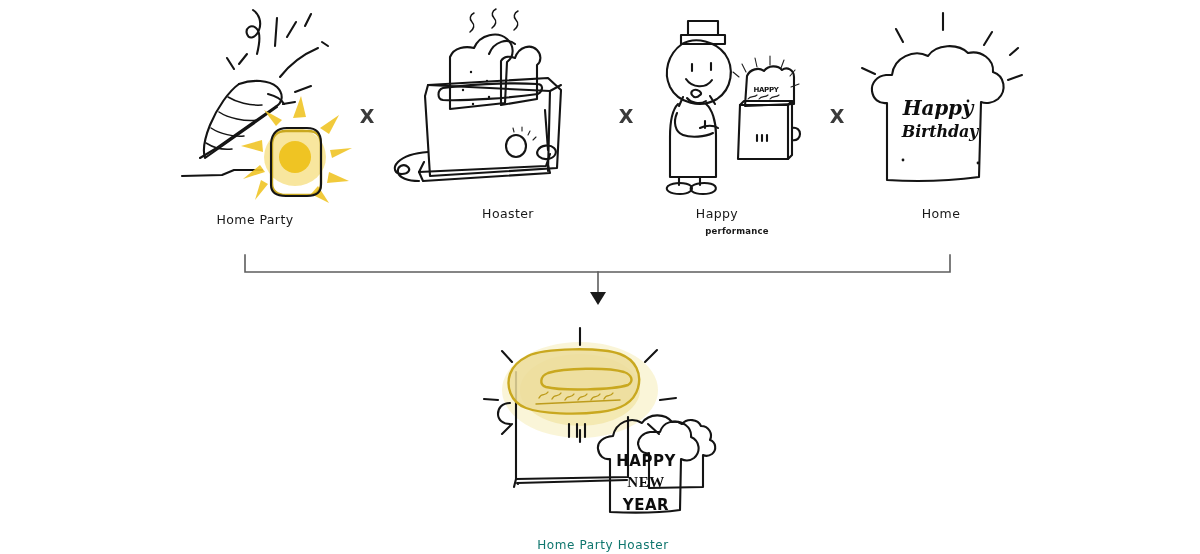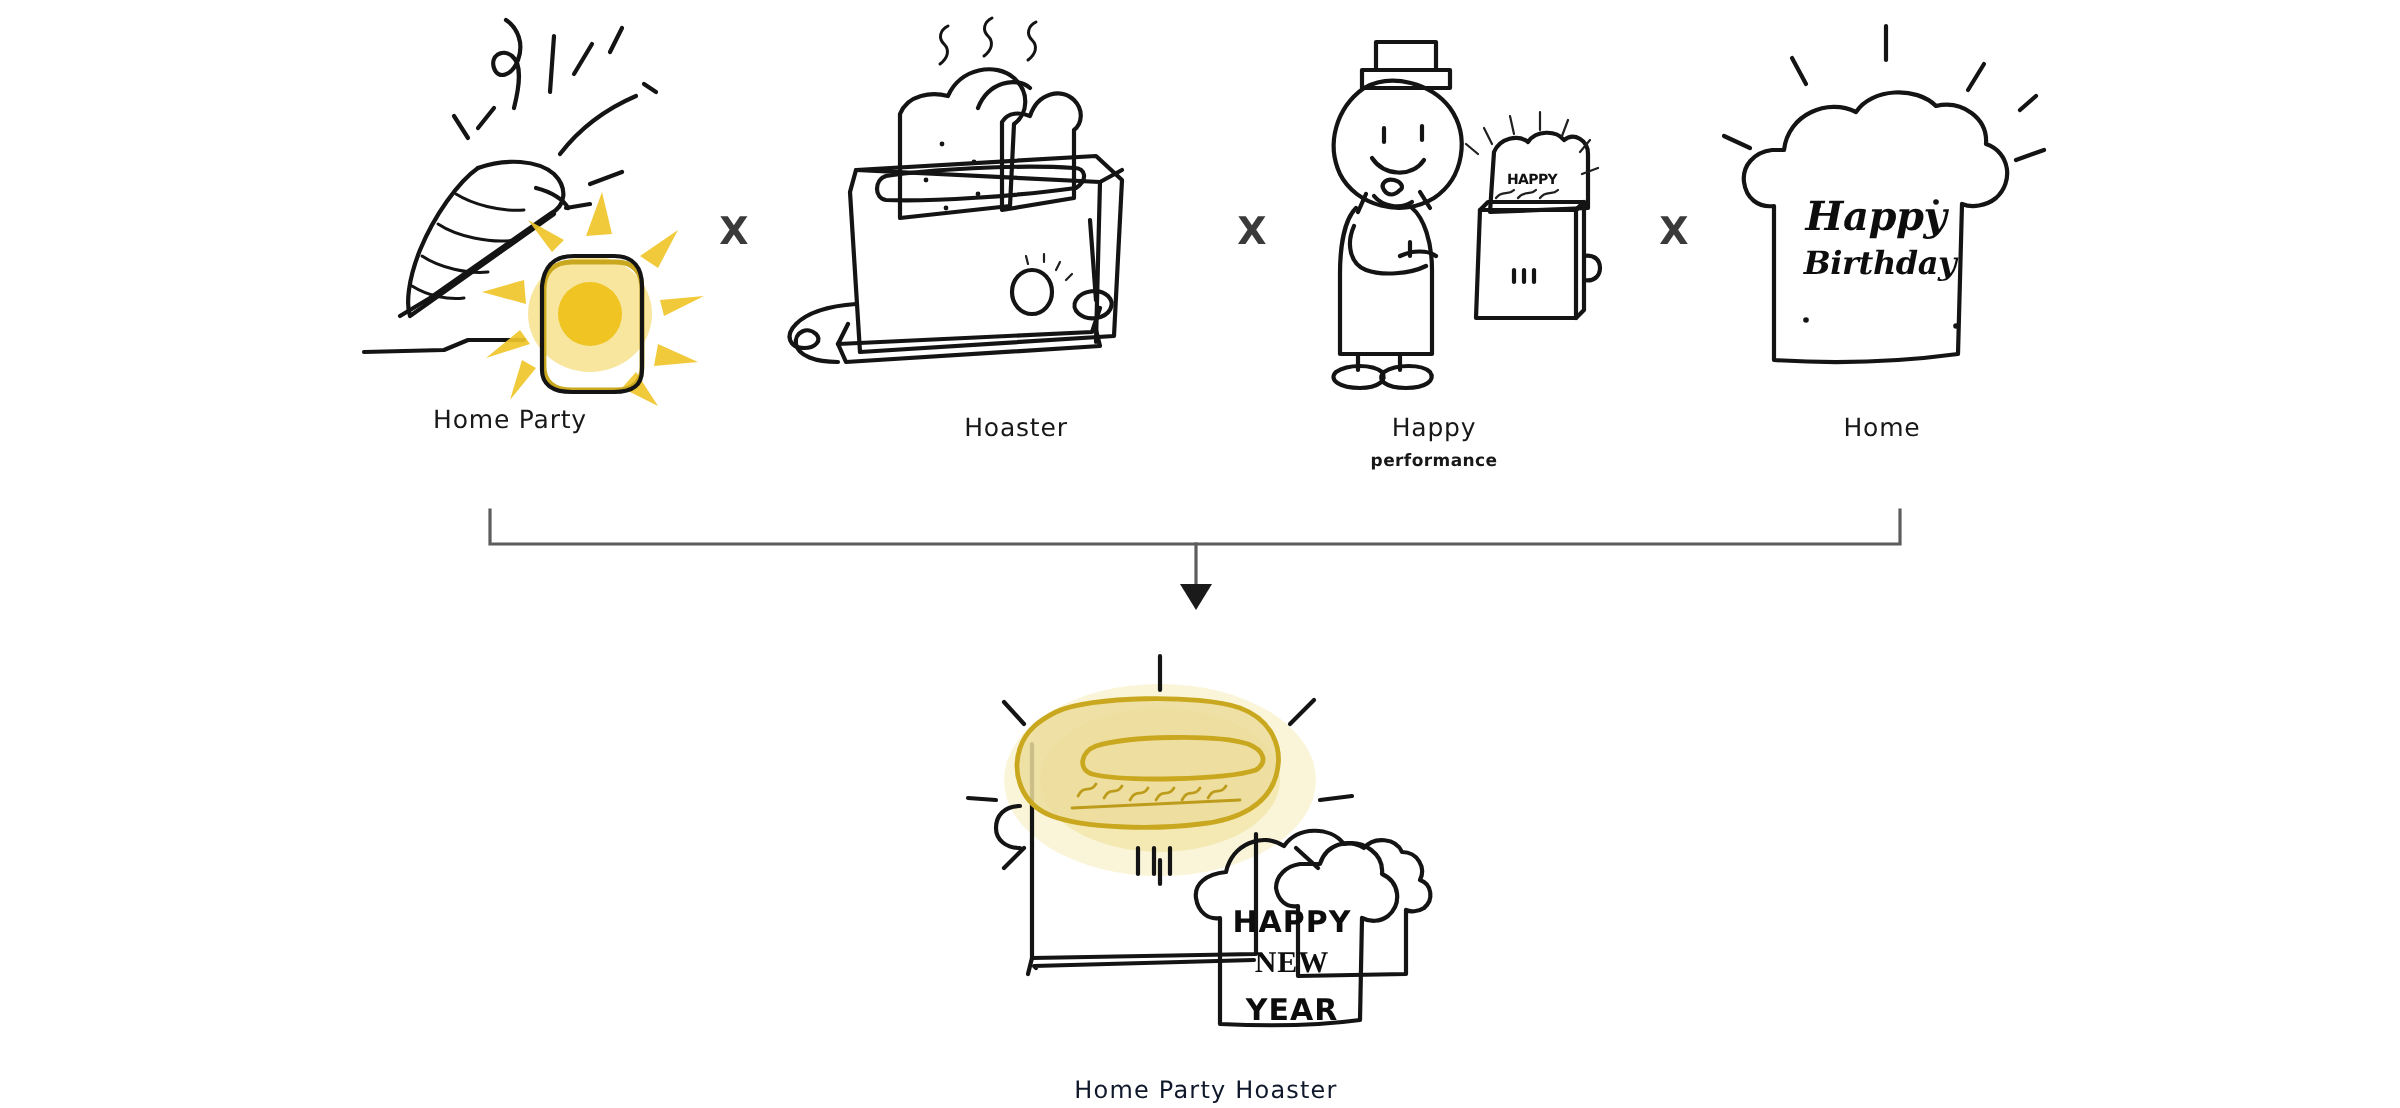--- a/index.html
+++ b/index.html
@@ -98,27 +98,28 @@
     letter-spacing: 0.4px;
   }
   .label-main {
     font-size: 12.5px;
     font-weight: 500;
   }
   .label-sub {
     font-size: 8.5px;
     font-weight: 600;
     letter-spacing: 0.2px;
+    margin-left: 20px;
   }
   .result-caption {
     position: absolute;
     font-family: "DejaVu Sans", sans-serif;
     font-size: 12px;
     font-weight: 500;
-    color: #0f172a;
+    color: #0f766e;
     white-space: nowrap;
     transform: translateX(-50%);
     letter-spacing: 0.6px;
   }
   .xmark {
     position: absolute;
     font-family: "DejaVu Sans", sans-serif;
     font-size: 19px;
     font-weight: 700;
     color: #3a3a3a;
@@ -330,21 +331,21 @@
       <path class="ink" d="M660 432 c3 -10 14 -13 22 -8 c5 -6 16 -5 19 2 c8 0 12 8 9 14 c6 2 7 10 2 14 c-3 2 -7 2 -9 1 l0 32 l-54 1 l0 -35 c-6 1 -10 -3 -11 -9 c0 -6 5 -11 12 -12 z"></path>
 
       <path class="ink" d="M613 436 c3 -14 18 -20 29 -13 c7 -10 23 -10 30 -1 c10 -2 20 5 19 15 c9 4 10 15 3 21 c-4 3 -9 3 -13 1 l-1 51 c-22 3 -48 3 -70 2 l0 -53 c-6 1 -11 -3 -12 -10 c-1 -7 5 -12 15 -13 z"></path>
     </g>
   </svg>
 
   <div class="xmark" style="left:367px; top:116px;">X</div>
   <div class="xmark" style="left:626px; top:116px;">X</div>
   <div class="xmark" style="left:837px; top:116px;">X</div>
 
-  <div class="label label-main" style="left:255px; top:202px;">Home Party</div>
+  <div class="label label-main" style="left:255px; top:212px;">Home Party</div>
 
   <div class="label label-main" style="left:508px; top:206px;">Hoaster</div>
 
   <div class="label label-main" style="left:717px; top:206px;">Happy</div>
   <div class="label label-sub" style="left:717px; top:226px;">performance</div>
 
   <div class="label label-main" style="left:941px; top:206px;">Home</div>
 
   <div class="hb-script hb-line1" style="left:938px; top:96px;">Happy</div>
   <div class="hb-script hb-line2" style="left:940px; top:122px;">Birthday</div>

